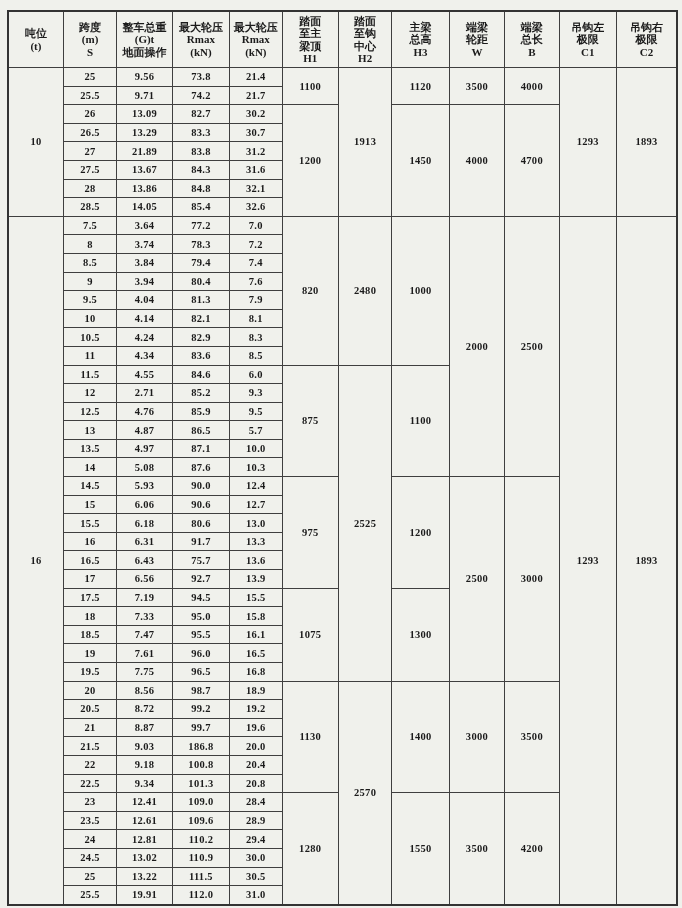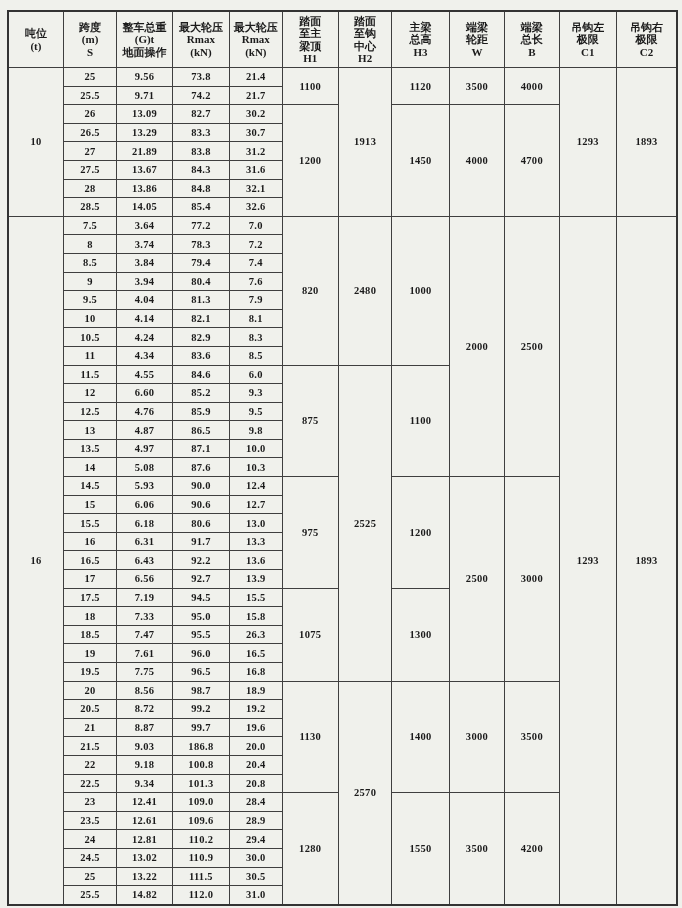--- a/index.html
+++ b/index.html
@@ -232,35 +232,35 @@
           <td>11.5</td>
           <td>4.55</td>
           <td>84.6</td>
           <td>6.0</td>
           <td rowspan="6">875</td>
           <td rowspan="17">2525</td>
           <td rowspan="6">1100</td>
         </tr>
         <tr>
           <td>12</td>
-          <td>6.60</td>
+          <td>2.71</td>
           <td>85.2</td>
           <td>9.3</td>
         </tr>
         <tr>
           <td>12.5</td>
           <td>4.76</td>
           <td>85.9</td>
           <td>9.5</td>
         </tr>
         <tr>
           <td>13</td>
           <td>4.87</td>
           <td>86.5</td>
-          <td>9.8</td>
+          <td>5.7</td>
         </tr>
         <tr>
           <td>13.5</td>
           <td>4.97</td>
           <td>87.1</td>
           <td>10.0</td>
         </tr>
         <tr>
           <td>14</td>
           <td>5.08</td>
@@ -291,21 +291,21 @@
         </tr>
         <tr>
           <td>16</td>
           <td>6.31</td>
           <td>91.7</td>
           <td>13.3</td>
         </tr>
         <tr>
           <td>16.5</td>
           <td>6.43</td>
-          <td>92.2</td>
+          <td>75.7</td>
           <td>13.6</td>
         </tr>
         <tr>
           <td>17</td>
           <td>6.56</td>
           <td>92.7</td>
           <td>13.9</td>
         </tr>
         <tr>
           <td>17.5</td>
@@ -318,21 +318,21 @@
         <tr>
           <td>18</td>
           <td>7.33</td>
           <td>95.0</td>
           <td>15.8</td>
         </tr>
         <tr>
           <td>18.5</td>
           <td>7.47</td>
           <td>95.5</td>
-          <td>26.3</td>
+          <td>16.1</td>
         </tr>
         <tr>
           <td>19</td>
           <td>7.61</td>
           <td>96.0</td>
           <td>16.5</td>
         </tr>
         <tr>
           <td>19.5</td>
           <td>7.75</td>
@@ -409,19 +409,19 @@
           <td>30.0</td>
         </tr>
         <tr>
           <td>25</td>
           <td>13.22</td>
           <td>111.5</td>
           <td>30.5</td>
         </tr>
         <tr>
           <td>25.5</td>
-          <td>14.82</td>
+          <td>19.91</td>
           <td>112.0</td>
           <td>31.0</td>
         </tr>
       </tbody>
   </table>
 </div>
 
 </body></html>

